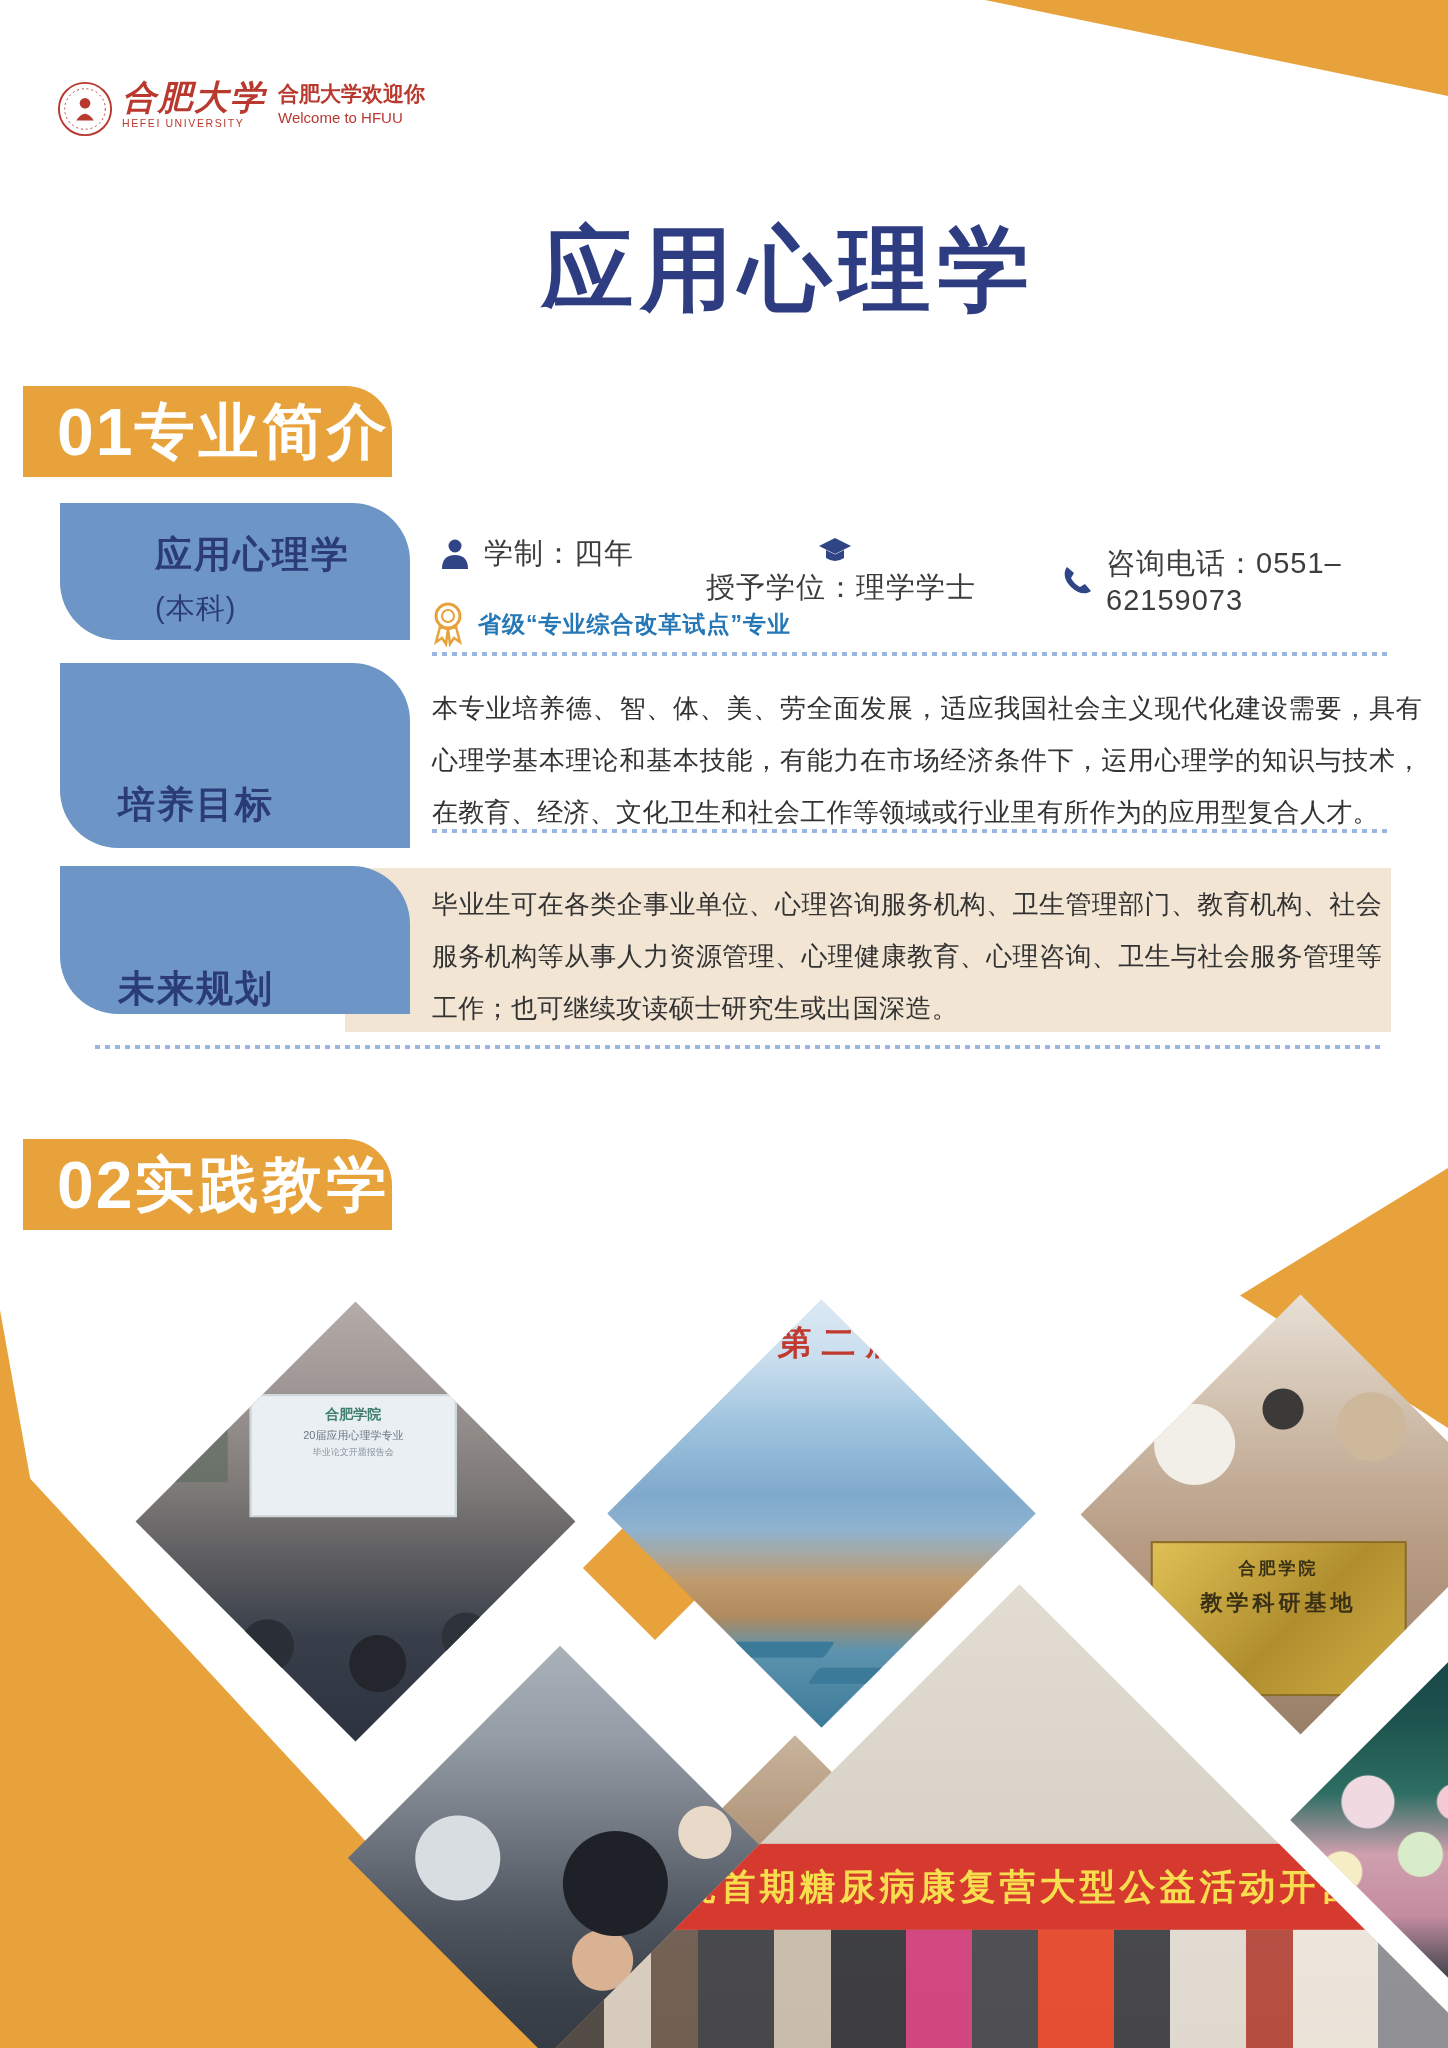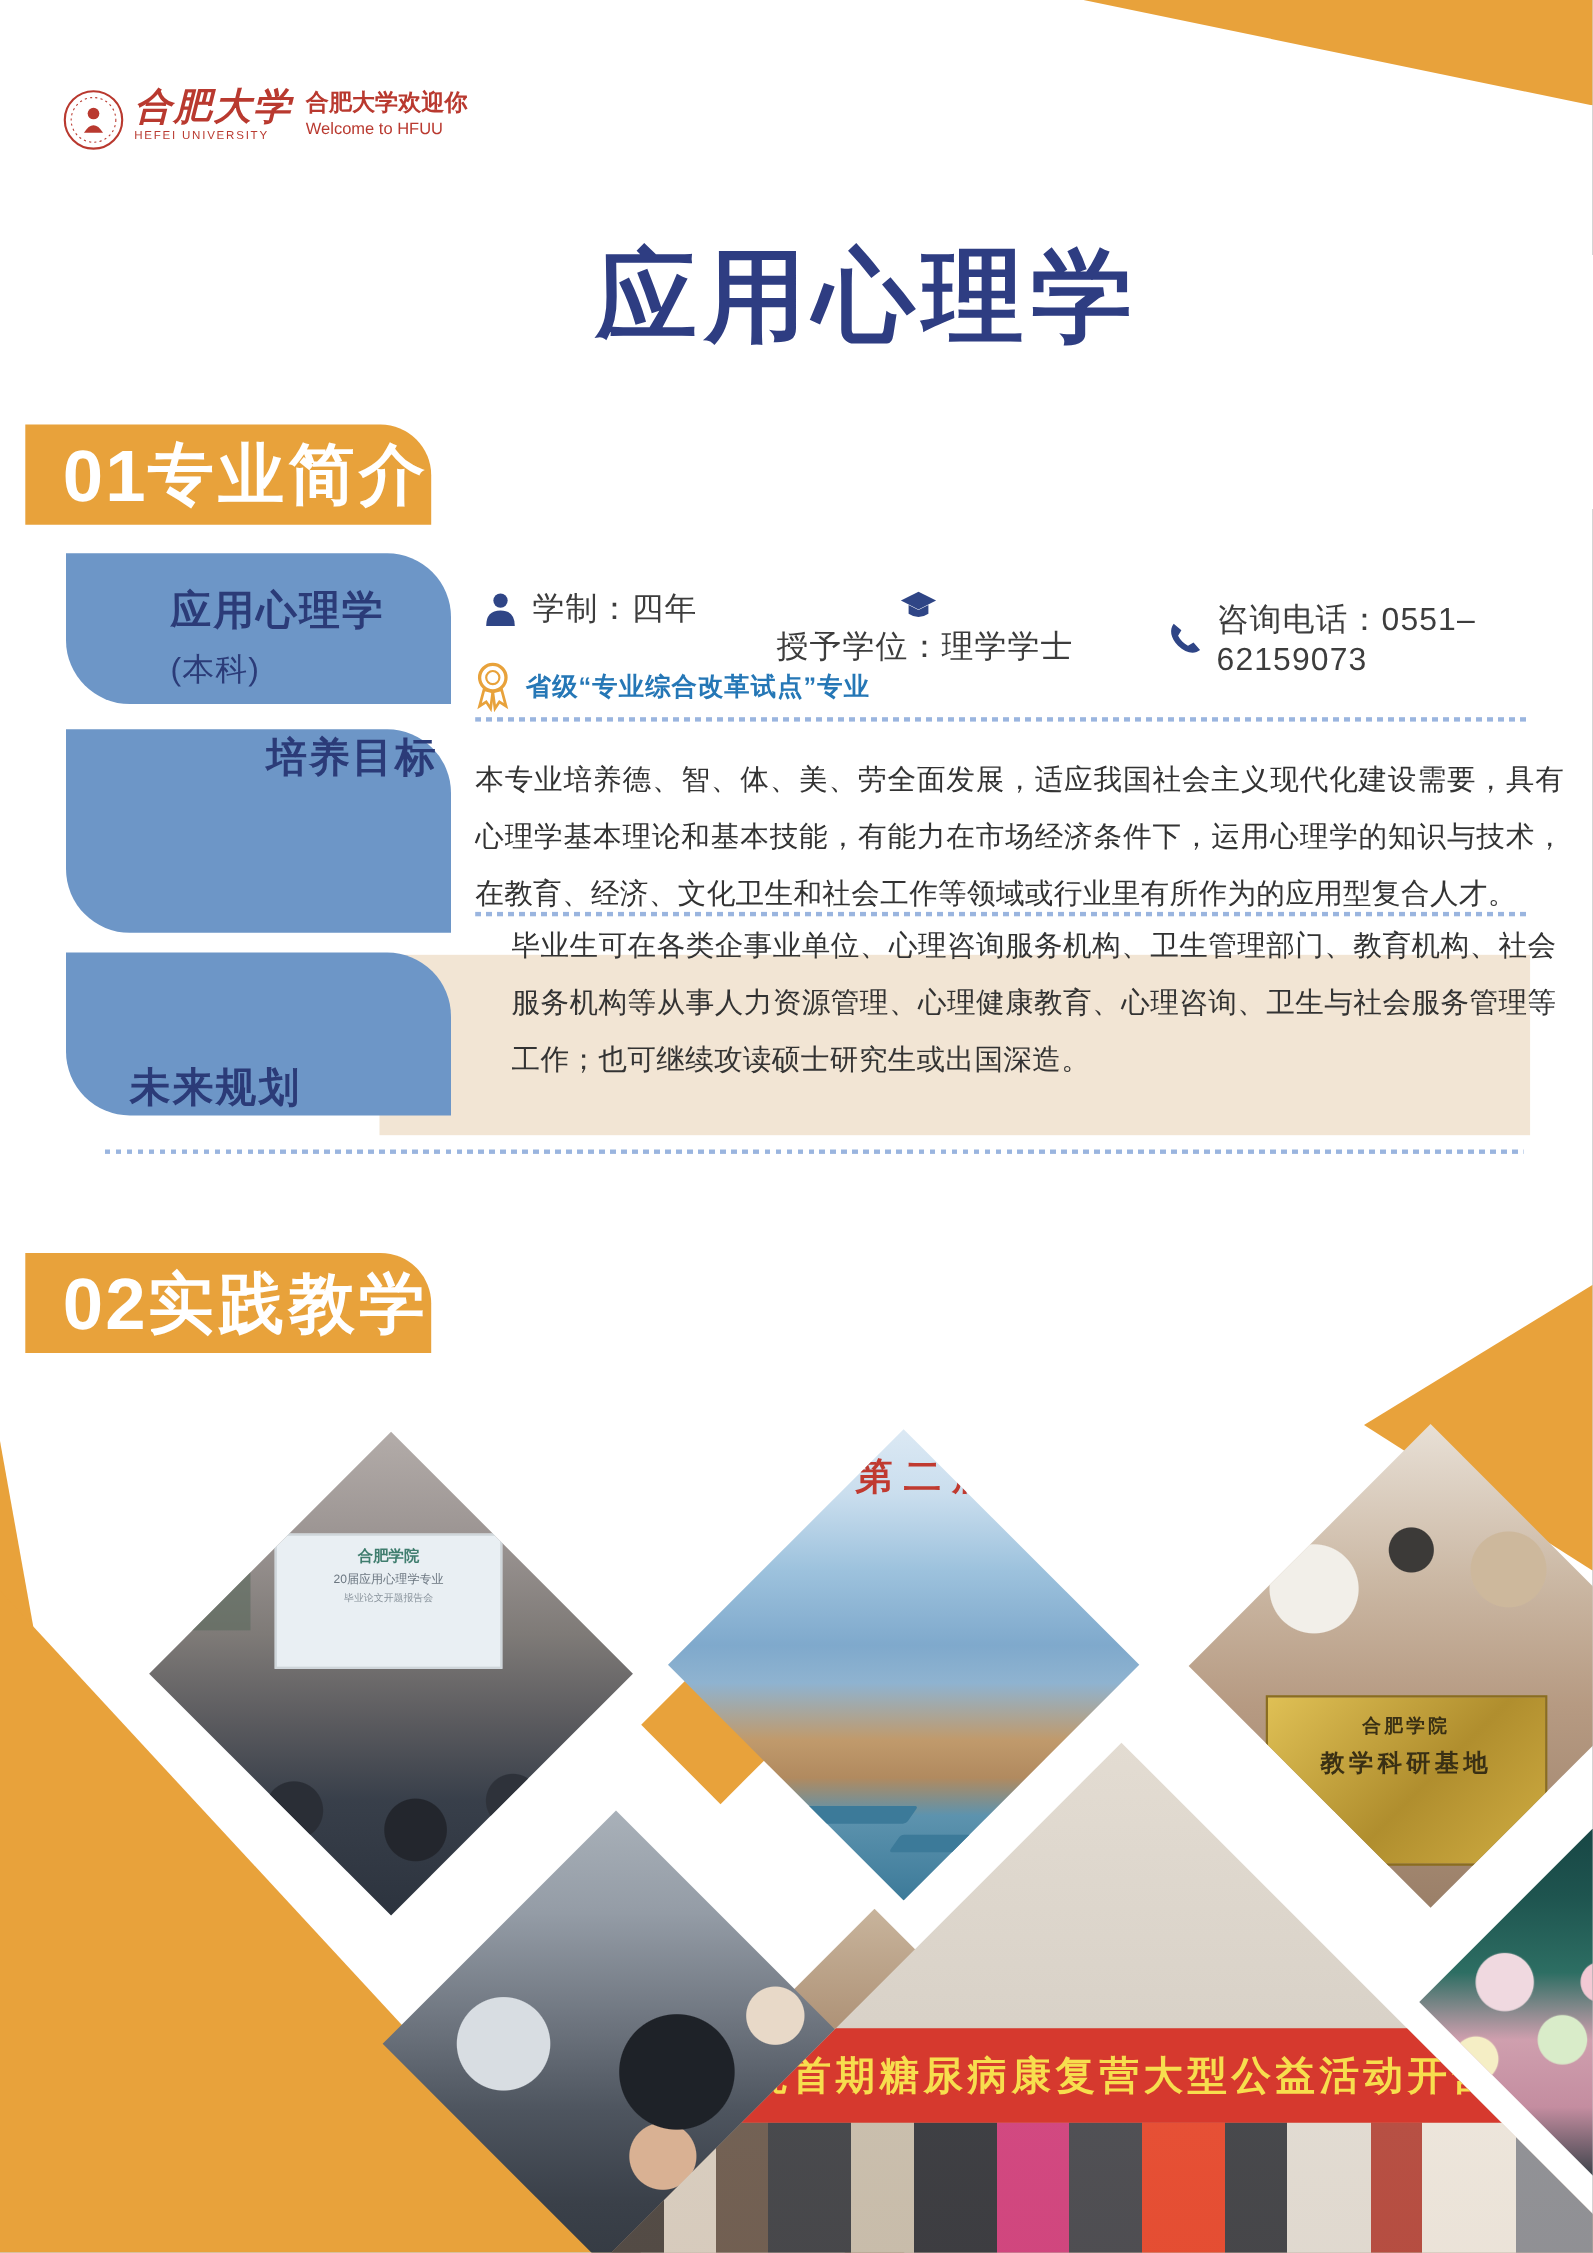--- a/index.html
+++ b/index.html
@@ -55,22 +55,22 @@
   .badge-02{top:1139px;}
 
   
   .bluebox{
     position:absolute;left:60px;width:350px;background:var(--boxblue);
     border-radius:0 58px 0 58px;color:var(--boxnavy);box-sizing:border-box;z-index:3;
   }
   .box-program{top:503px;height:137px;padding:27px 0 0 95px;}
   .program-name{font-size:37px;font-weight:bold;letter-spacing:2px;}
   .program-level{font-size:29px;margin-top:9px;letter-spacing:1px;}
-  .box-objectives{top:663px;height:185px;display:flex;flex-direction:row;justify-content:flex-end;
-    padding:0 12px 16px 58px;font-size:37px;font-weight:bold;line-height:1.42;letter-spacing:2px;}
+  .box-objectives{top:663px;height:185px;display:flex;flex-direction:column;justify-content:flex-end;
+    padding:0 0 16px 58px;font-size:37px;font-weight:bold;line-height:1.42;letter-spacing:2px;}
   .box-future{top:866px;height:148px;display:flex;align-items:flex-end;
     padding-left:58px;font-size:37px;font-weight:bold;letter-spacing:2px;}
 
   
   .info-item{position:absolute;top:534px;display:flex;align-items:center;z-index:3;}
   .info-item .ic{width:34px;height:34px;flex:0 0 auto;}
   .info-item .tx{font-size:29px;color:#3d3d3d;margin-left:12px;letter-spacing:1px;}
   .info-1{left:438px;}
   .info-2{left:694px;flex-direction:column;}
   .info-3{left:1060px;margin-top:10px;}
@@ -83,21 +83,21 @@
   .dash{position:absolute;height:4px;z-index:3;
     background:repeating-linear-gradient(90deg,var(--dash) 0 5px,transparent 5px 10px);}
   .dash-a{left:432px;top:652px;width:958px;}
   .dash-b{left:432px;top:829px;width:958px;}
   .dash-c{left:95px;top:1045px;width:1290px;}
 
   
   .para{position:absolute;font-size:26px;line-height:52px;color:var(--body);
     text-align:justify;letter-spacing:0.3px;z-index:3;}
   .para-objectives{left:432px;top:682px;width:990px;}
-  .para-future{left:432px;top:833px;width:950px;margin-left:33px;}
+  .para-future{left:432px;top:878px;width:950px;}
   .beige-panel{position:absolute;left:345px;top:868px;width:1046px;height:164px;background:var(--beige);z-index:2;}
 
   
   .dia{position:absolute;transform:rotate(45deg);overflow:hidden;z-index:2;}
   .dia .ph{position:absolute;left:-21%;top:-21%;width:142%;height:142%;transform:rotate(-45deg);}
   .dia-under{z-index:1;}
 
   .dia-classroom{left:200px;top:1366px;width:311px;height:311px;}
   .dia-classroom .ph{background:
     radial-gradient(circle at 30% 78%, #2a2e36 0 26px, transparent 27px),

